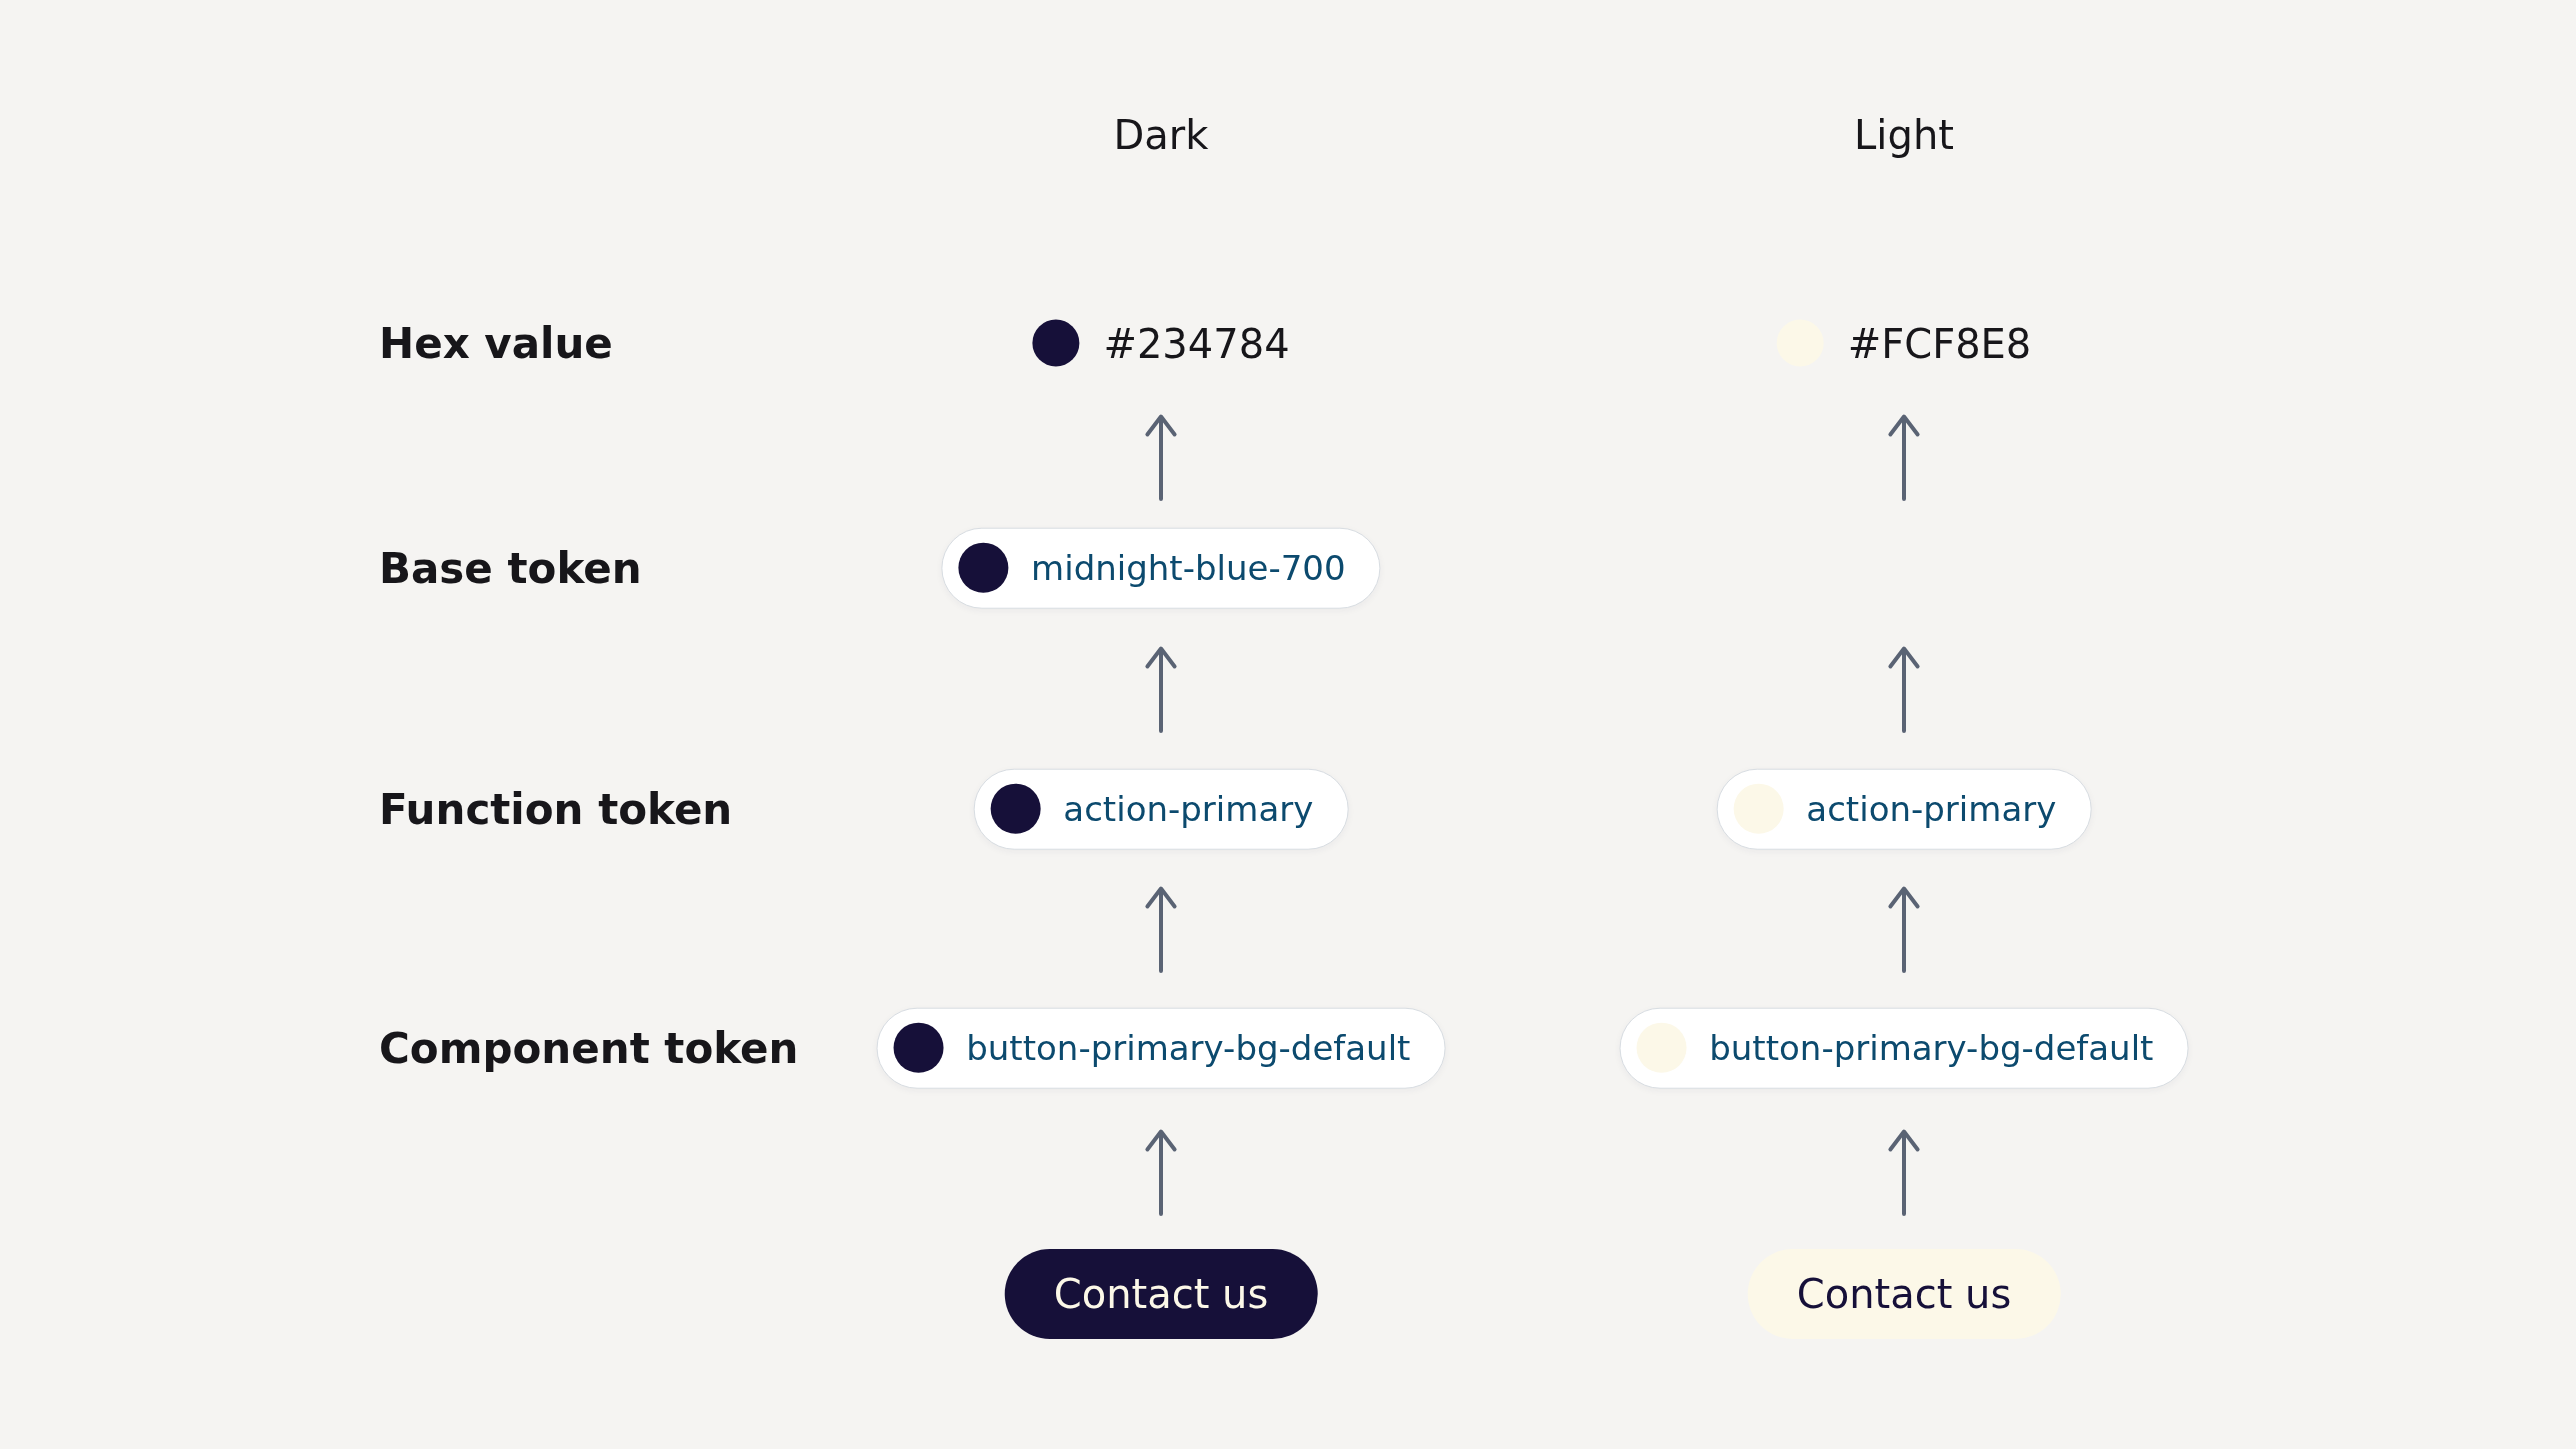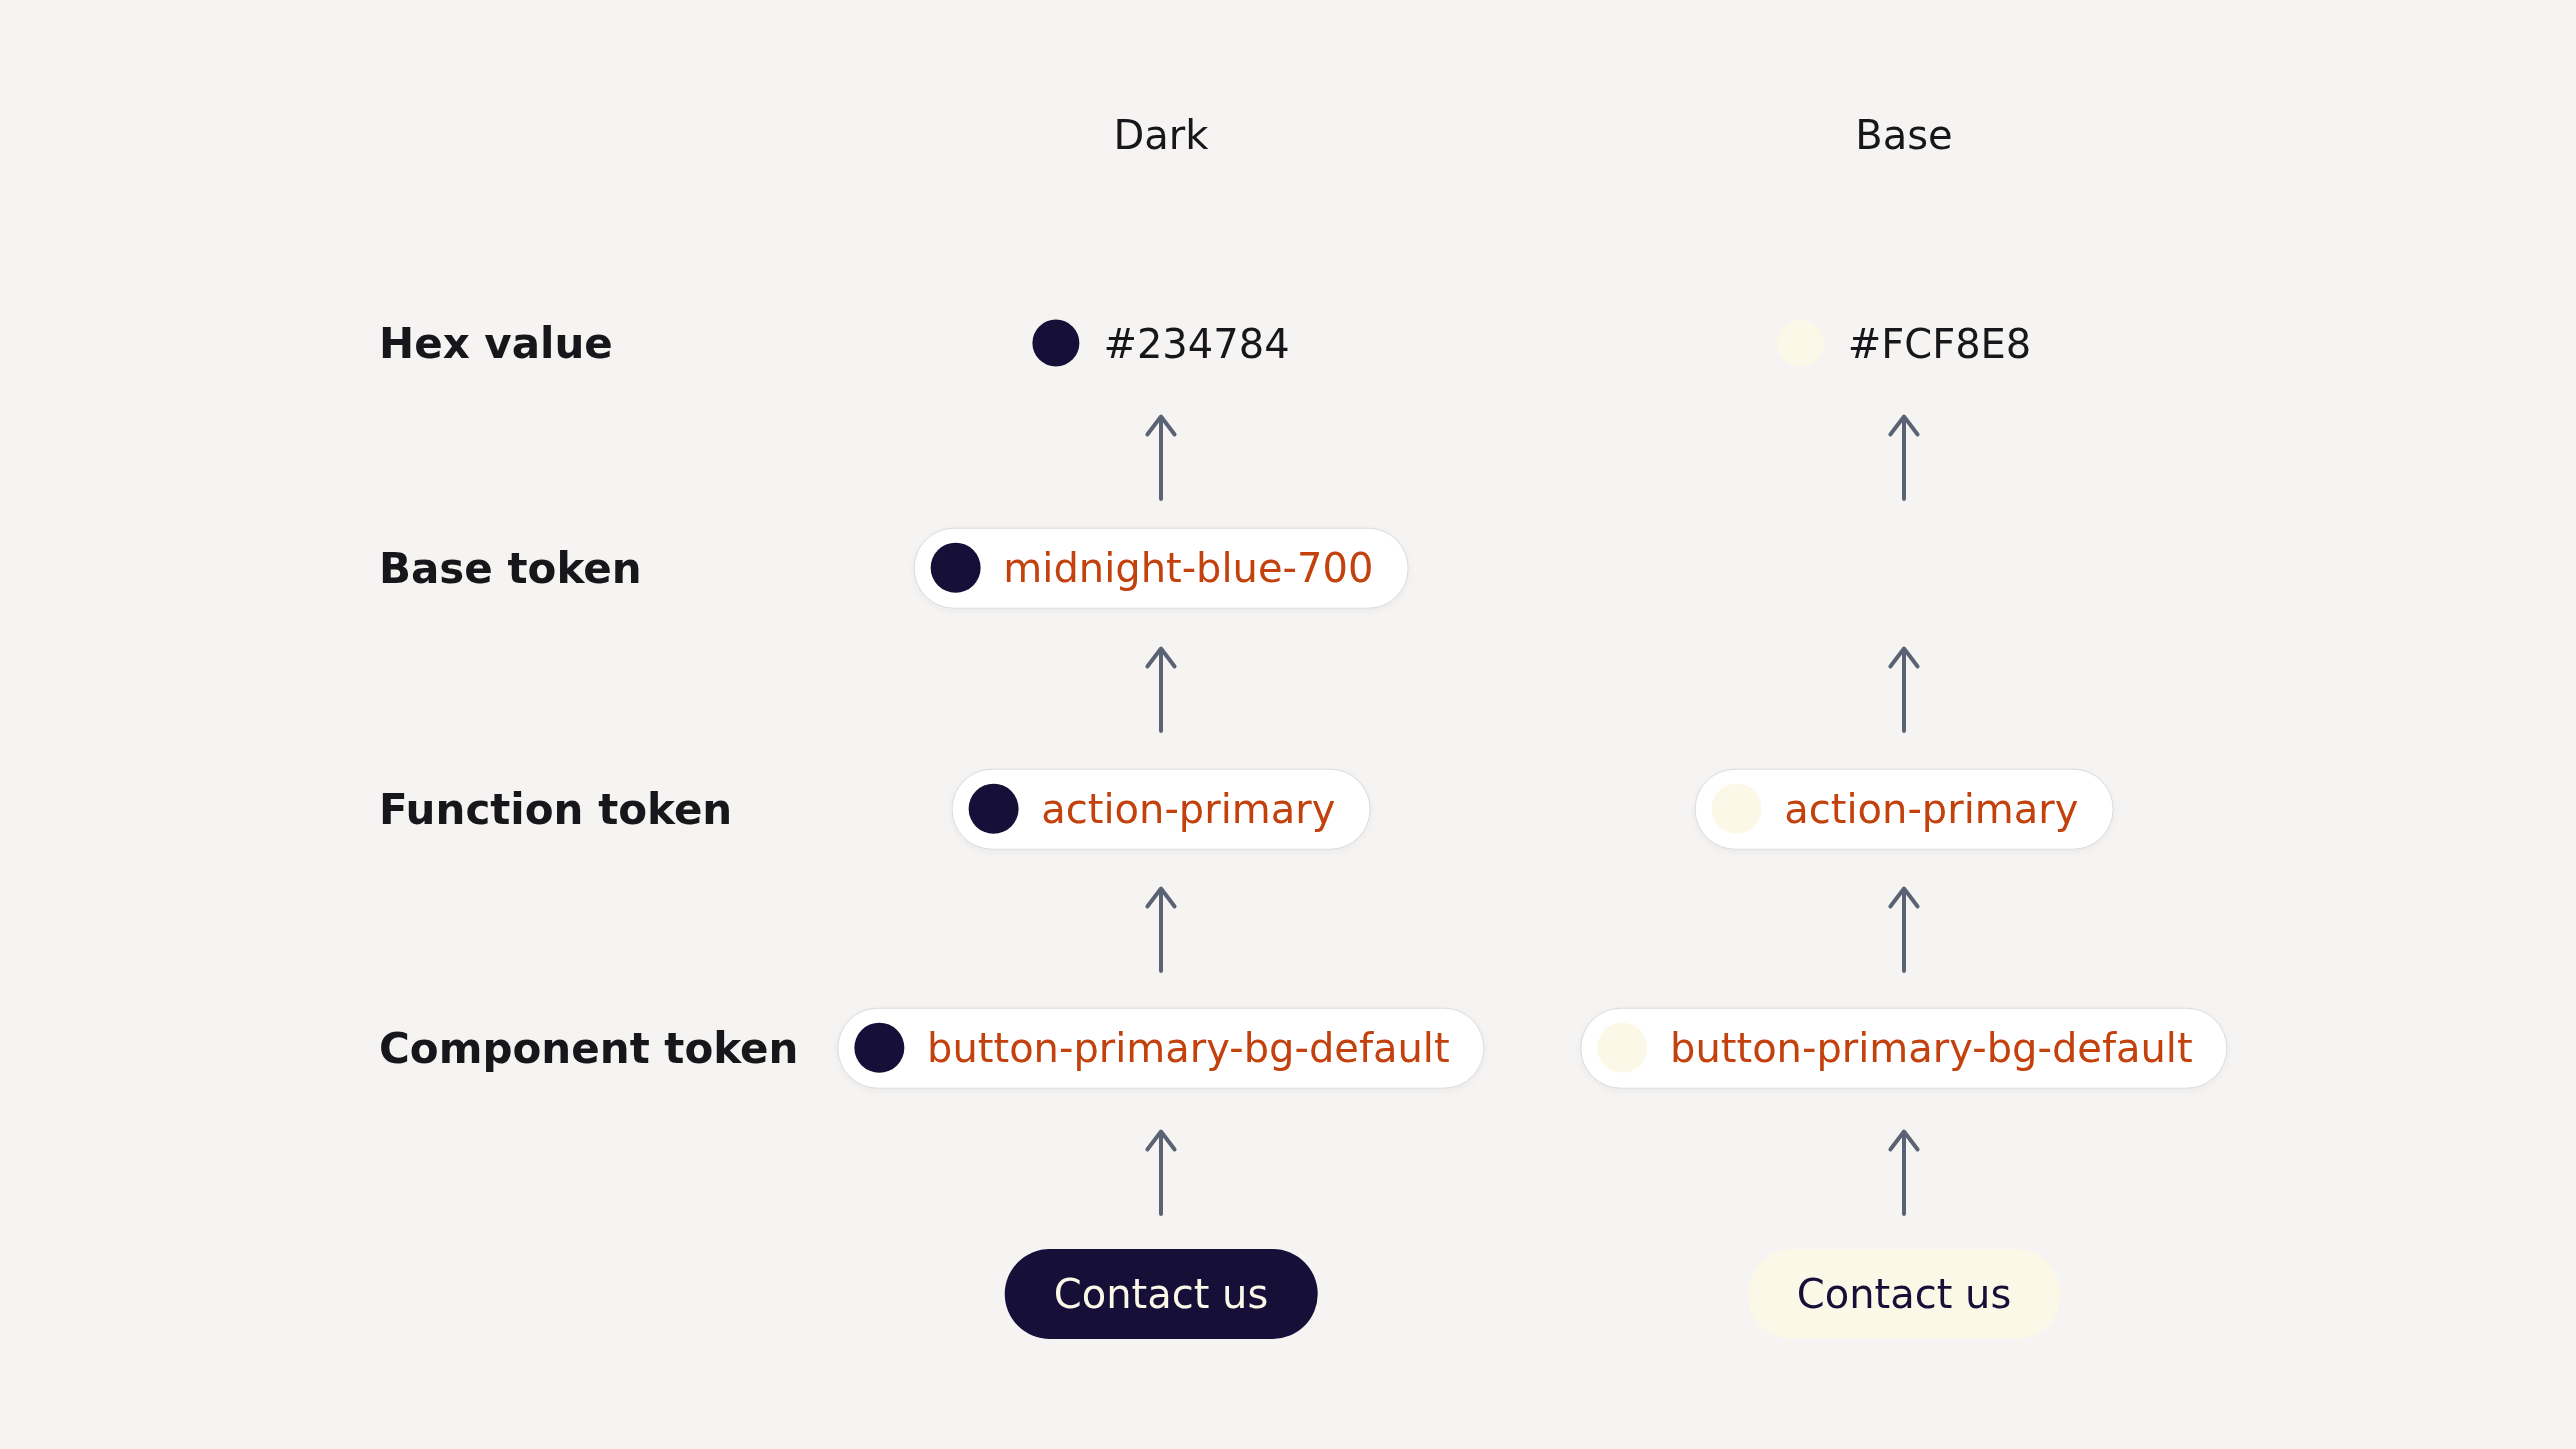--- a/index.html
+++ b/index.html
@@ -71,22 +71,22 @@
     padding: 14.3px 34px 14.3px 15.7px;
     box-shadow: 0 2.1px 7.2px rgba(30, 40, 70, 0.05);
   }
   .pill-swatch {
     width: 50px;
     height: 50px;
     border-radius: 50%;
     flex: none;
   }
   .pill-label {
-    font-size: 40px;
-    color: #c2410c;
+    font-size: 34px;
+    color: #0c4a6e;
     text-align: center;
   }
   .arrow {
     line-height: 0;
   }
   .cta-button {
     height: 90px;
     padding: 0 49px;
     border-radius: 715px;
     border: none;
@@ -97,21 +97,21 @@
     font-family: inherit;
     cursor: pointer;
   }
 </style>
 </head>
 <body style="background: rgb(245, 244, 242);">
 
 <div class="canvas">
 
   <div class="abs-c col-dark r-header col-header">Dark</div>
-  <div class="abs-c col-light r-header col-header">Base</div>
+  <div class="abs-c col-light r-header col-header">Light</div>
 
   <div class="row-label r-hex">Hex value</div>
   <div class="row-label r-base">Base token</div>
   <div class="row-label r-comp">Component token</div>
   <div class="row-label r-func">Function token</div>
 
   <div class="abs-c col-dark r-hex hex-chip">
     <span class="hex-swatch" style="background: rgb(22, 16, 57);"></span>
     <span>#234784</span>
   </div>

